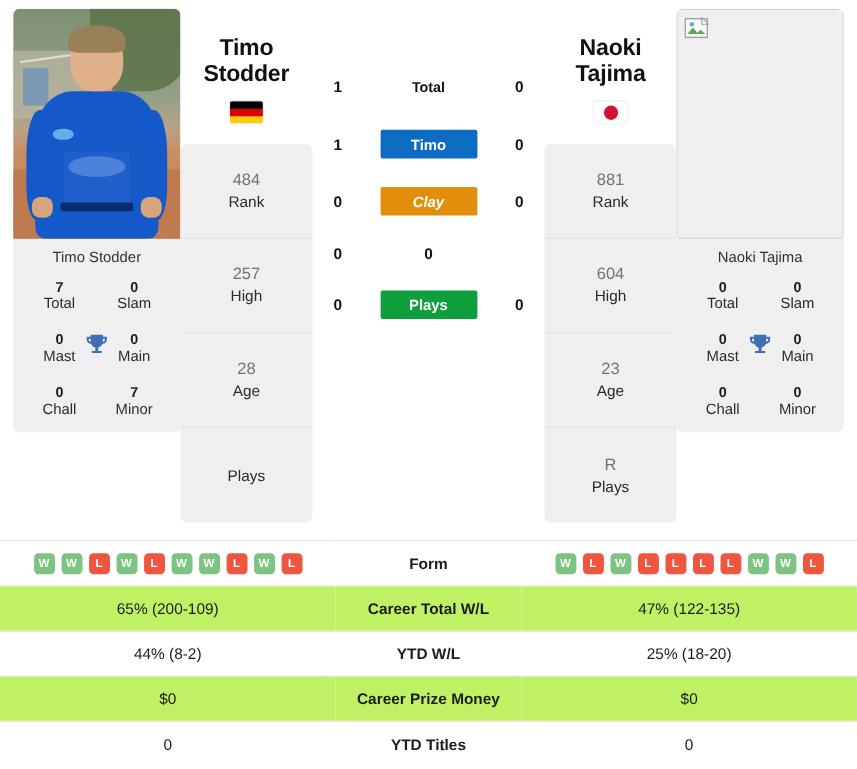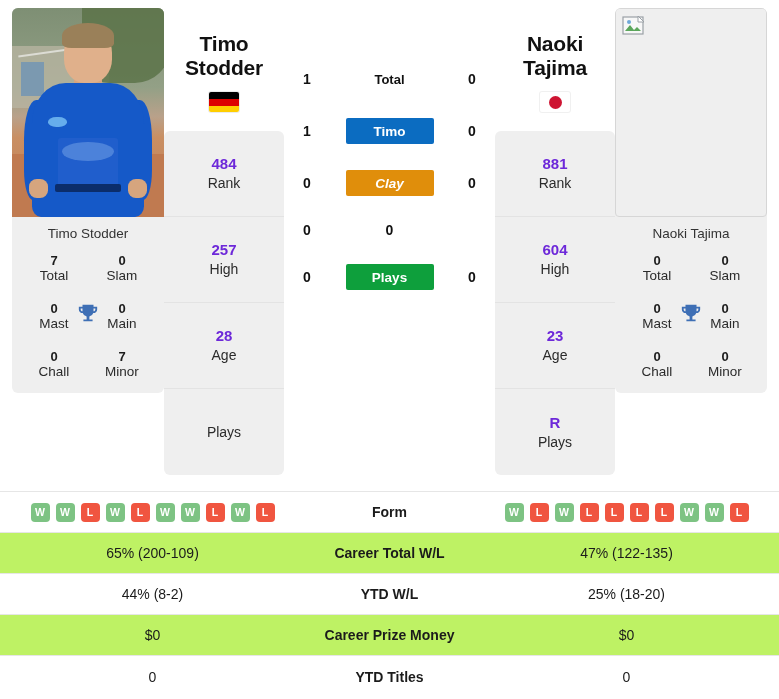--- a/index.html
+++ b/index.html
@@ -110,21 +110,21 @@
   }
   .metric {
     height: 86px;
     display: flex;
     flex-direction: column;
     align-items: center;
     justify-content: center;
     border-bottom: 1px solid #e3e3e3;
   }
   .metric:last-child { border-bottom: none; }
-  .metric .m-val { font-size: 15px; font-weight: bold; color: #6d28d9; line-height: 1.25; }
+  .metric .m-val { font-size: 15px; font-weight: normal; color: #737373; line-height: 1.25; }
   .metric .m-lab { font-size: 14px; color: #2b2b2b; line-height: 1.3; }
 
   
   .center-col {
     flex: 1 1 auto;
     padding-top: 58px;
     display: flex;
     flex-direction: column;
     gap: 26px;
   }

